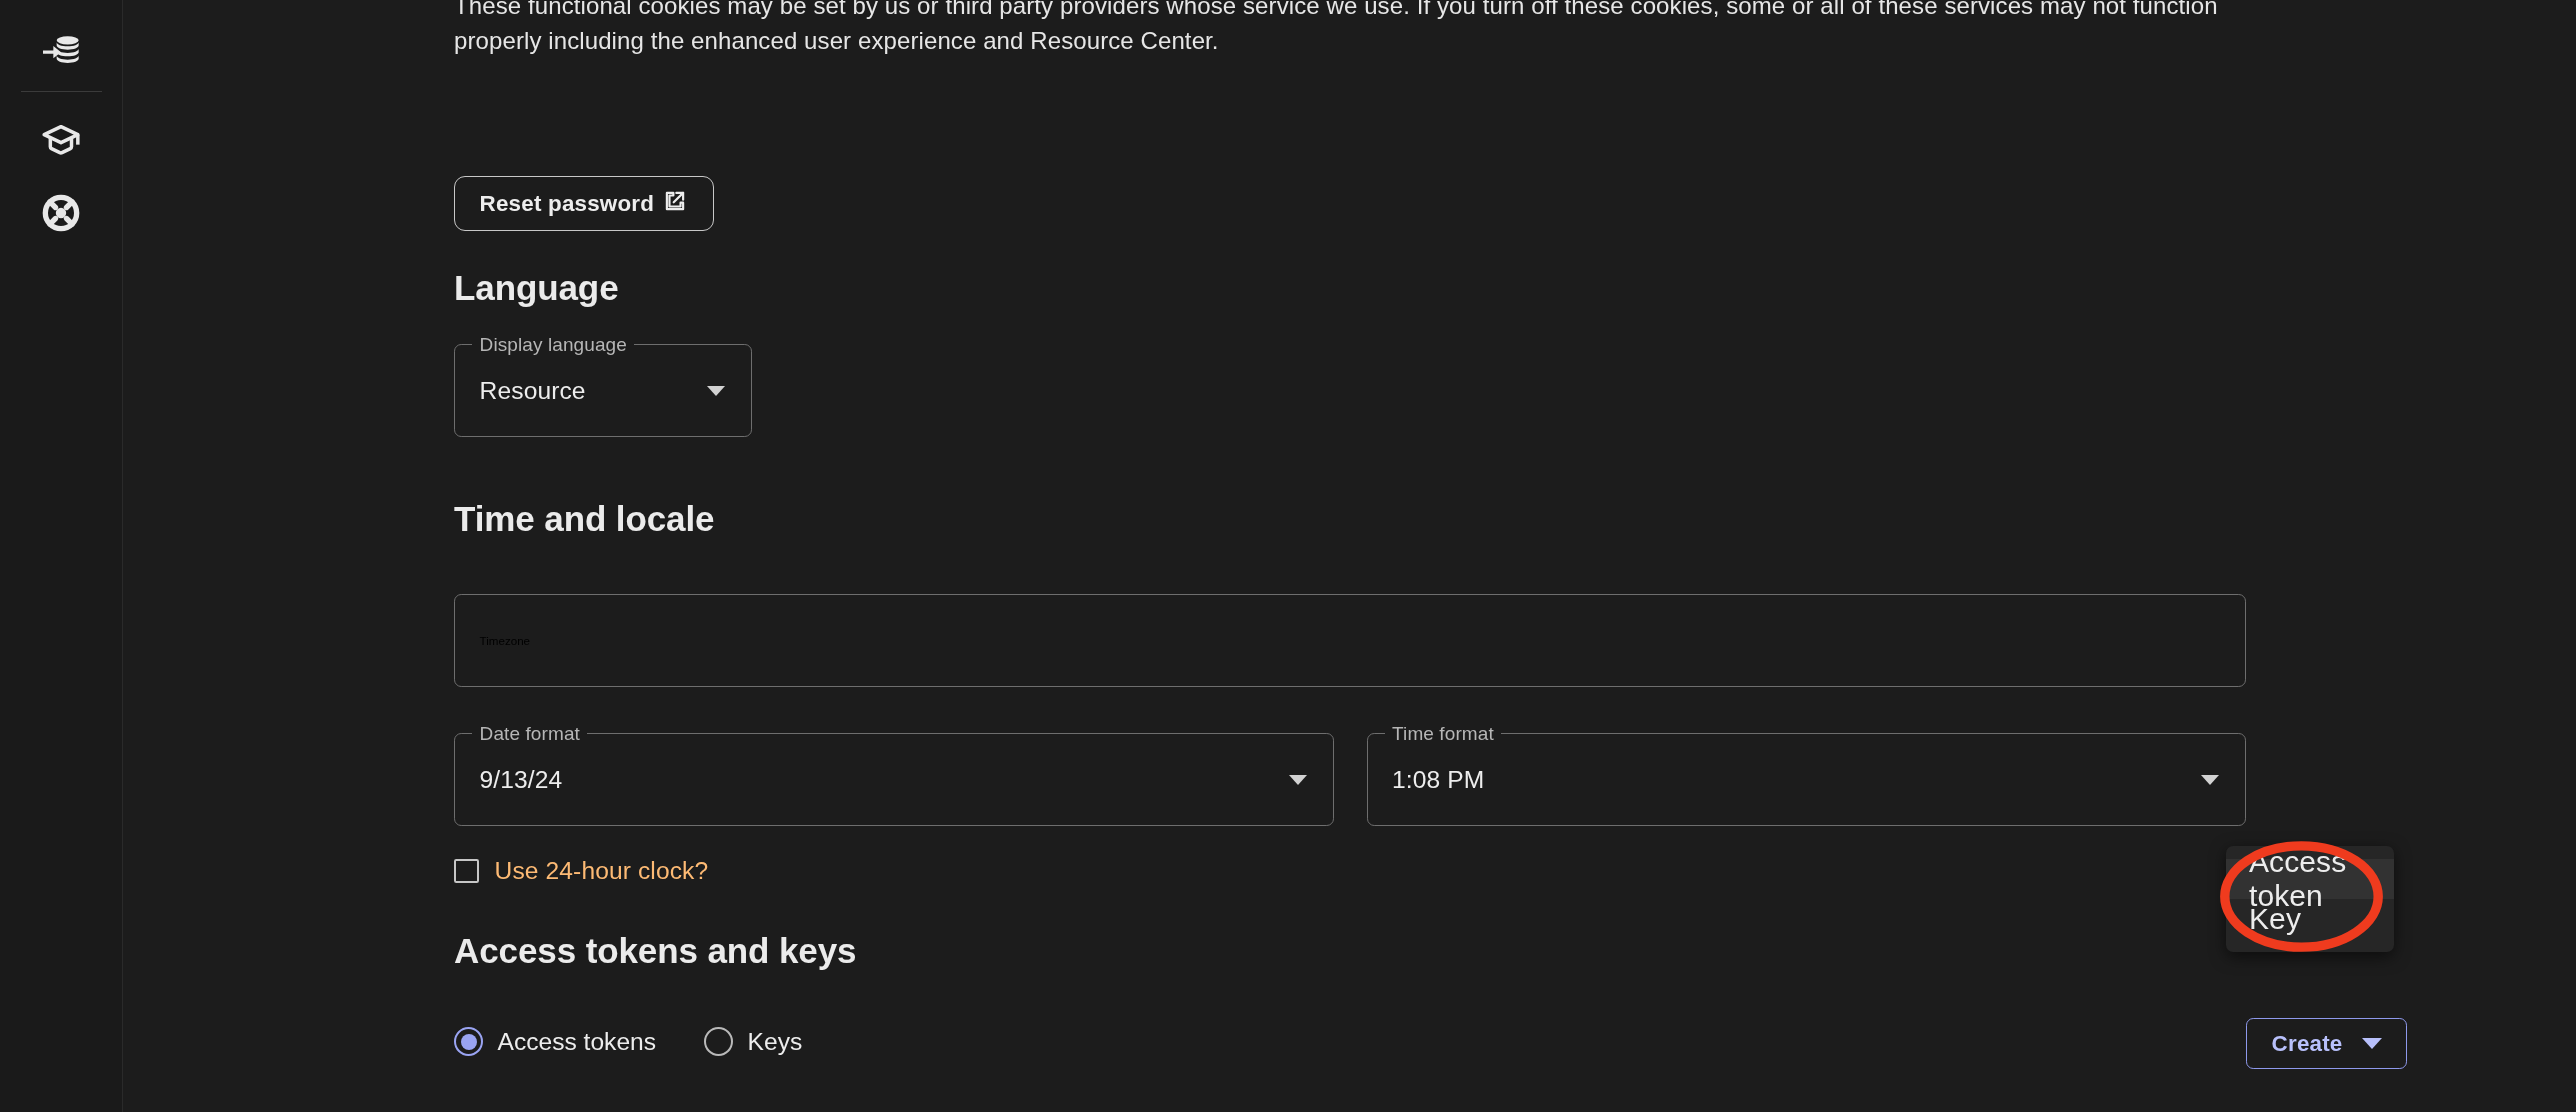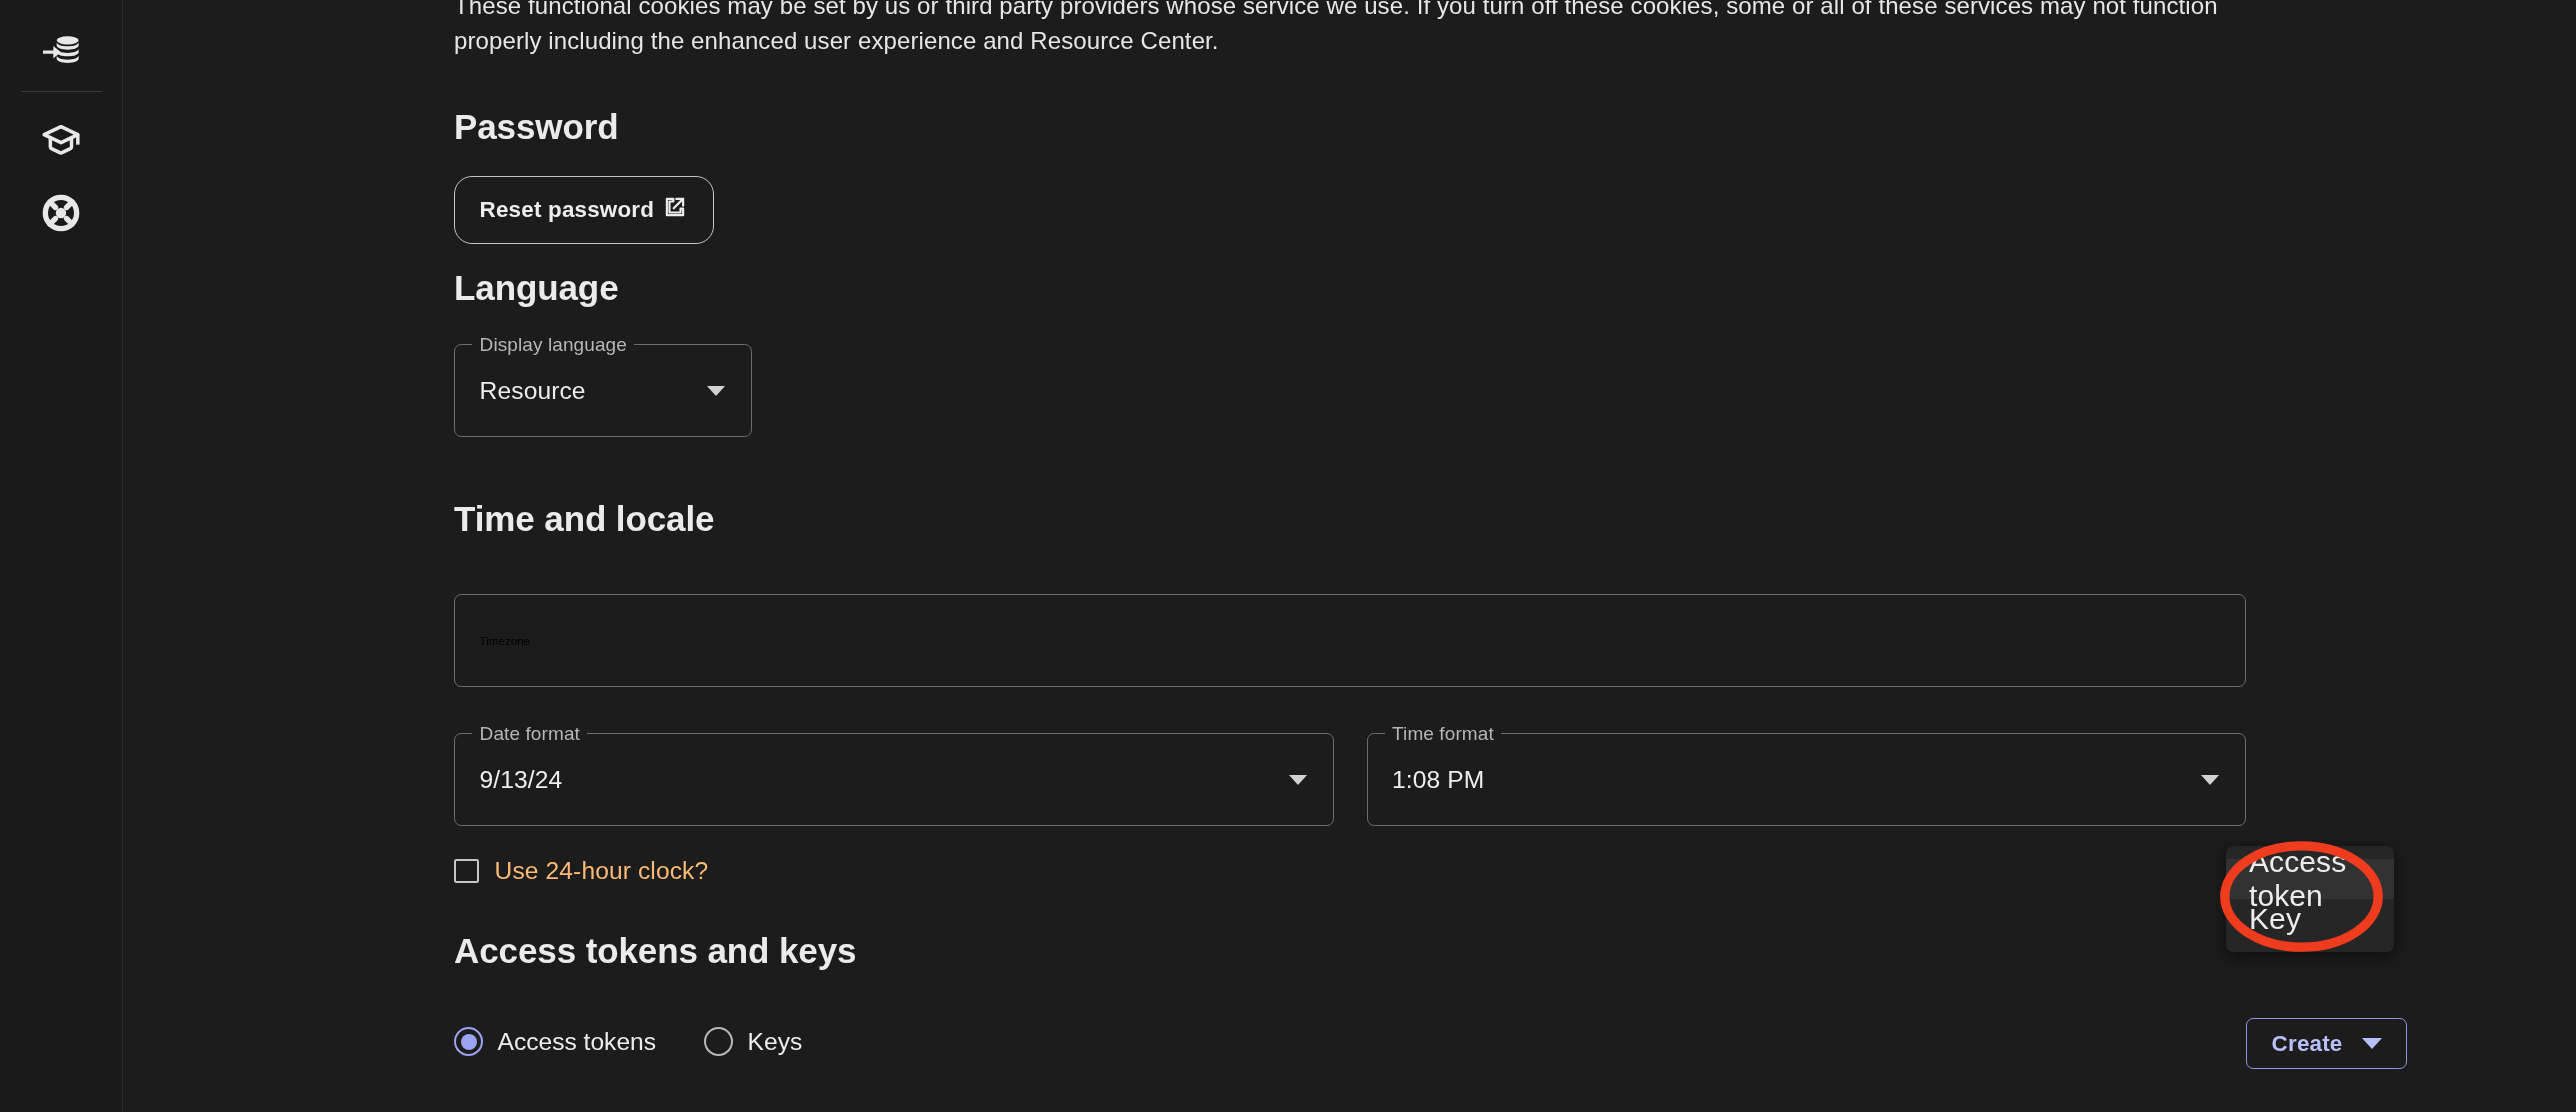--- a/index.html
+++ b/index.html
@@ -75,24 +75,24 @@
     font-size: 35px;
     font-weight: bold;
     letter-spacing: -0.1px;
   }
 
   
   .btn-outline {
     display: inline-flex;
     align-items: center;
     gap: 8px;
-    height: 68px;
+    height: 55px;
     padding: 0 24.6px;
     border: 1.4px solid #c7c7c7;
-    border-radius: 18px;
+    border-radius: 11px;
     background: transparent;
     color: #ededed;
     font-family: "Liberation Sans", sans-serif;
     font-size: 22.4px;
     font-weight: bold;
     letter-spacing: 0.2px;
     cursor: pointer;
   }
 
   
@@ -299,23 +299,20 @@
     </div>
 
   </nav>
 
   <main id="content">
 
     <div class="col" style="top:-32px;">
       <p class="cookie-text">We use cookies to provide guided tours, helpful hints, and customized content. This helps you quickly onboard and maximize your VantageCloud Lake experience. These functional cookies may be set by us or third party providers whose service we use. If you turn off these cookies, some or all of these services may not function properly including the enhanced user experience and Resource Center.</p>
     </div>
 
-    <div class="col" style="top:107px;">
-      <h2 class="section">Password</h2>
-    </div>
     <div class="col" style="top:176px;">
       <button class="btn-outline">
         <span>Reset password</span>
         <span>
           <svg width="26" height="26" viewBox="0 0 24 24" fill="none" stroke="#ededed" stroke-width="2" stroke-linecap="round" stroke-linejoin="round" aria-hidden="true">
             <path d="M4.5 4.5h6v2.4H6.9v10.2h10.2V13.5h2.4v6h-15z"></path>
             <path d="M13.2 4.5h6.3v6.3"></path>
             <path d="M19.5 4.5 10.8 13.2"></path>
           </svg>
         </span>

